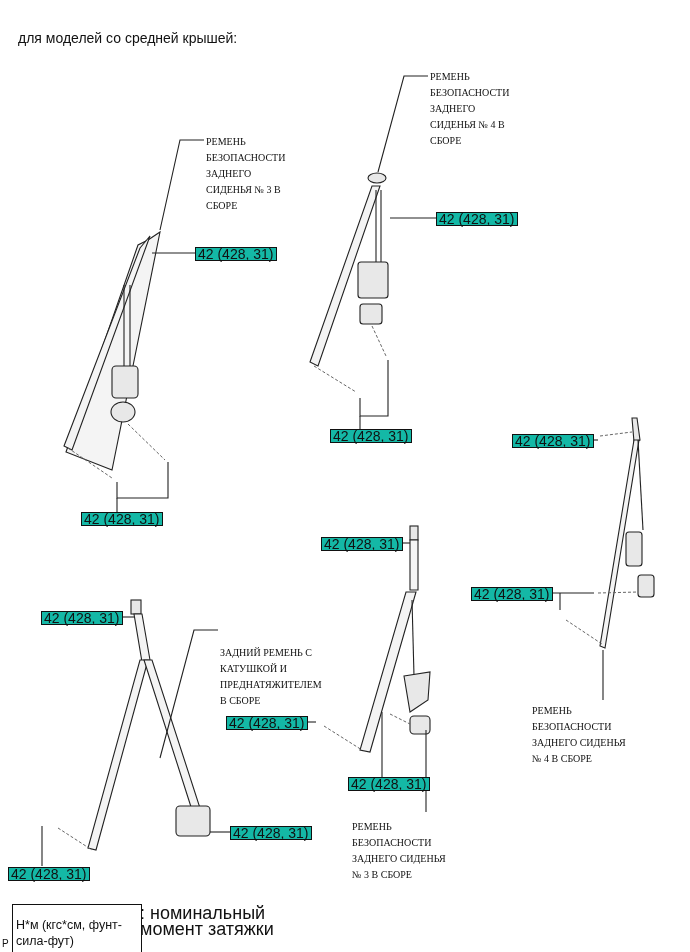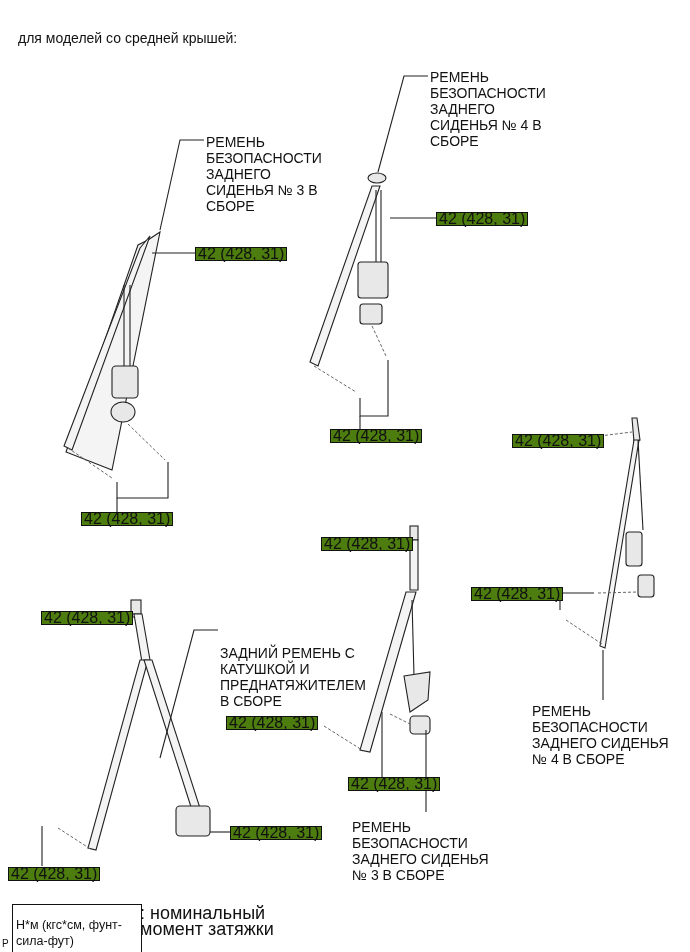--- a/index.html
+++ b/index.html
@@ -1,21 +1,21 @@
 <!DOCTYPE html>
 <html><head>
 <meta charset="utf-8">
 <style>
   html, body { margin: 0; padding: 0; background: #ffffff; }
   body { width: 690px; height: 952px; position: relative; overflow: hidden;
          font-family: "Liberation Sans", sans-serif; color: #111; }
   .heading { position: absolute; left: 18px; top: 30px; font-size: 14px; }
-  .callout { position: absolute; font-size: 14px; line-height: 16px; white-space: pre-line; }
-  .torque { position: absolute; font-size: 16px; line-height: 12px; border: 1px solid #111;
-            padding: 0 2px; background: #4d7c0f; white-space: nowrap; }
+  .callout { position: absolute; font-size: 10px; line-height: 16px; white-space: pre-line; font-family: Liberation Serif, serif; }
+  .torque { position: absolute; font-size: 14px; line-height: 12px; border: 1px solid #111;
+            padding: 0 2px; background: #14b8a6; white-space: nowrap; }
   .legend-box { position: absolute; left: 12px; top: 904px; width: 122px; font-size: 12.5px;
                 line-height: 16px; border: 1px solid #111; padding: 12px 3px; }
   .legend-text { position: absolute; left: 140px; top: 905px; font-size: 18px; line-height: 16px; white-space: pre-line; }
   .pmark { position: absolute; left: 2px; top: 938px; font-size: 10px; }
   svg.art { position: absolute; left: 0; top: 0; }
   .belt { fill: #f4f4f4; stroke: #222; stroke-width: 1.1; }
   .line { fill: none; stroke: #222; stroke-width: 1.1; }
   .dash { fill: none; stroke: #666; stroke-width: 1; stroke-dasharray: 3 2; }
   .part { fill: #e8e8e8; stroke: #222; stroke-width: 1.1; }
 </style>

